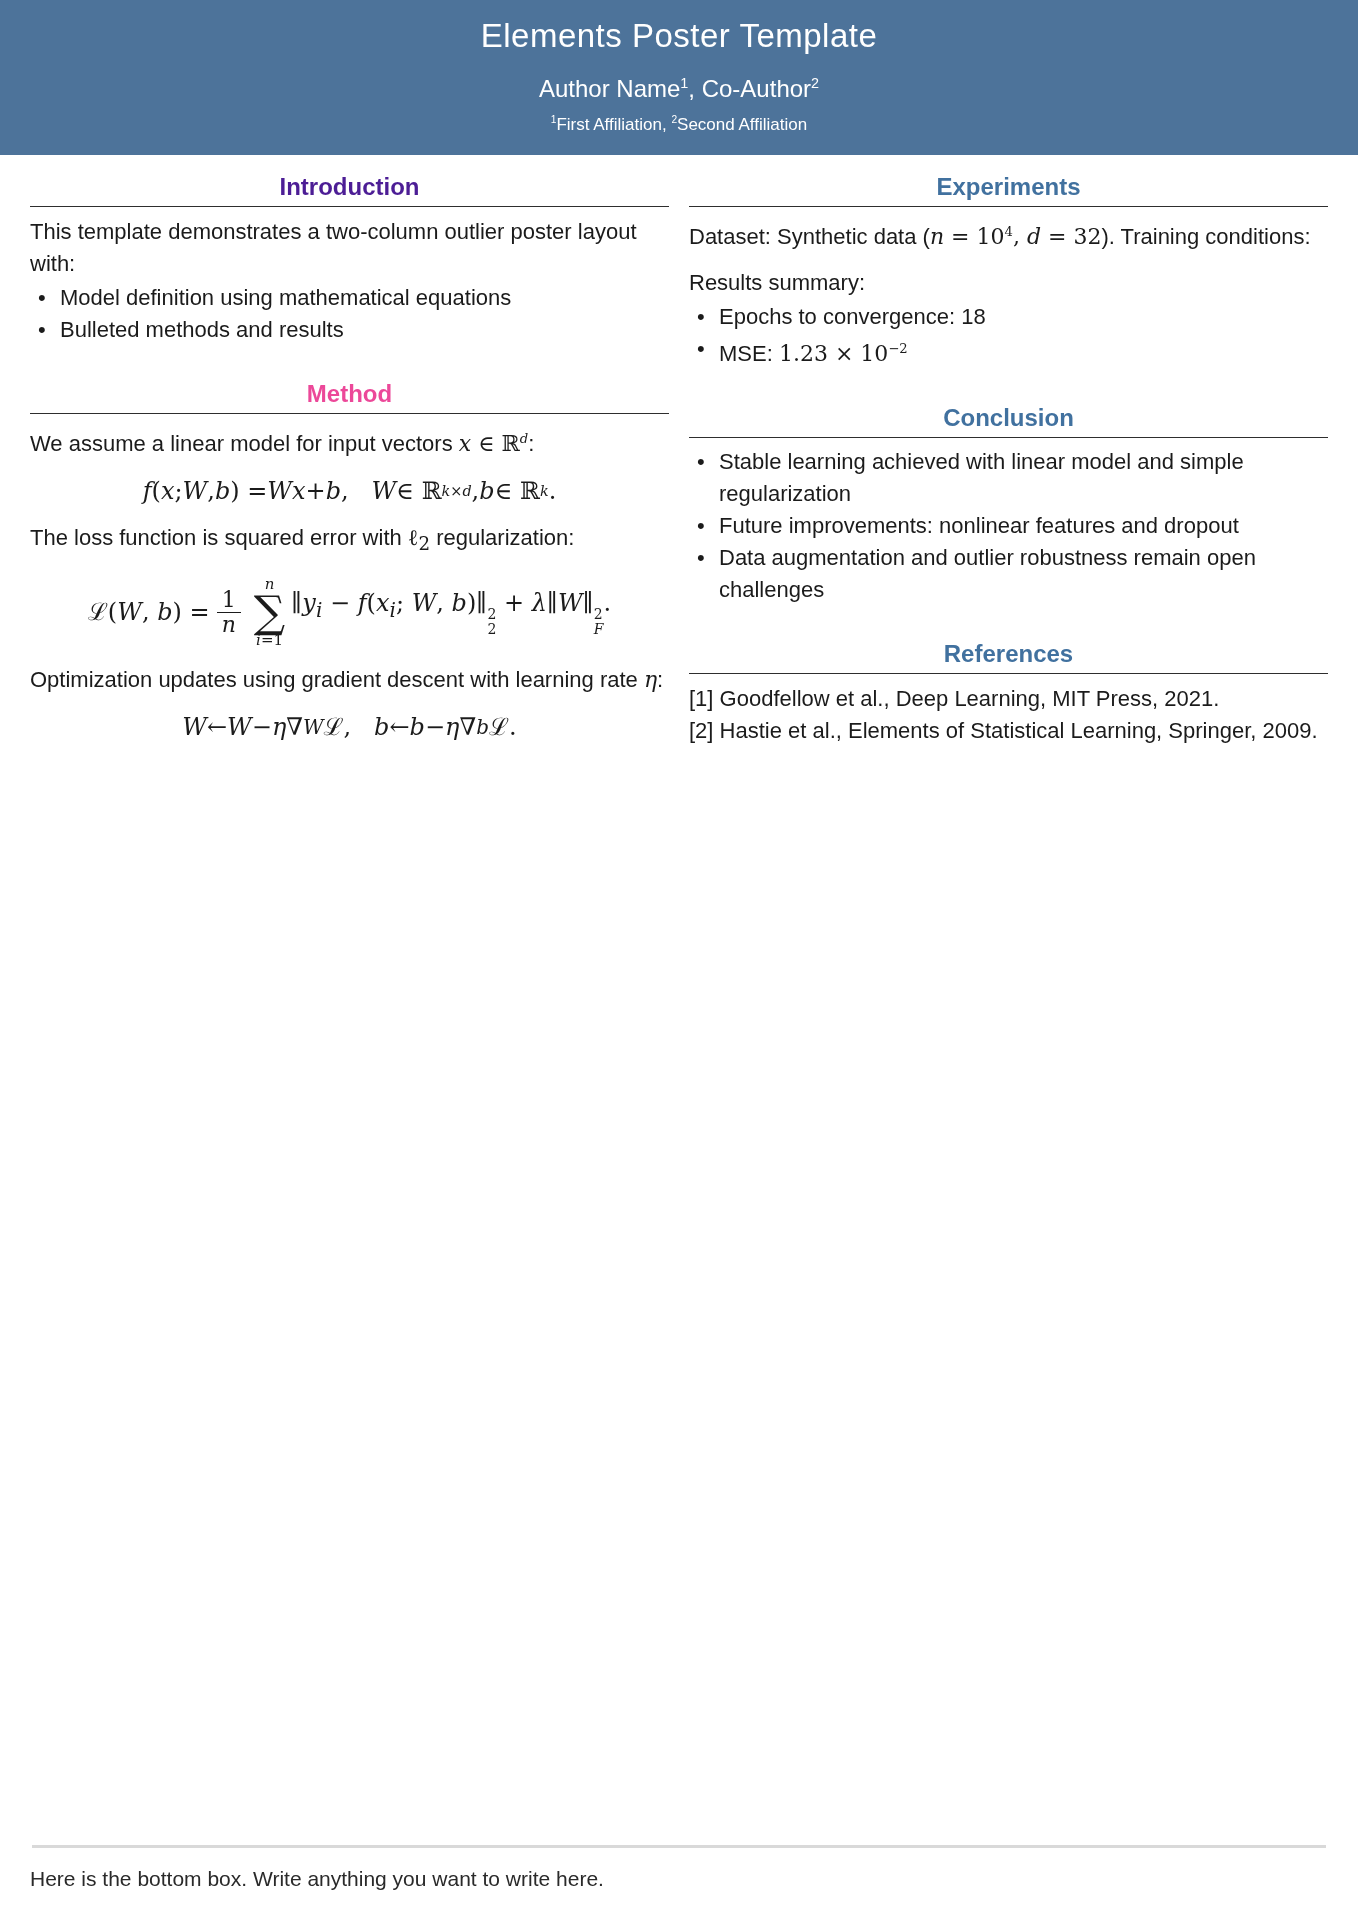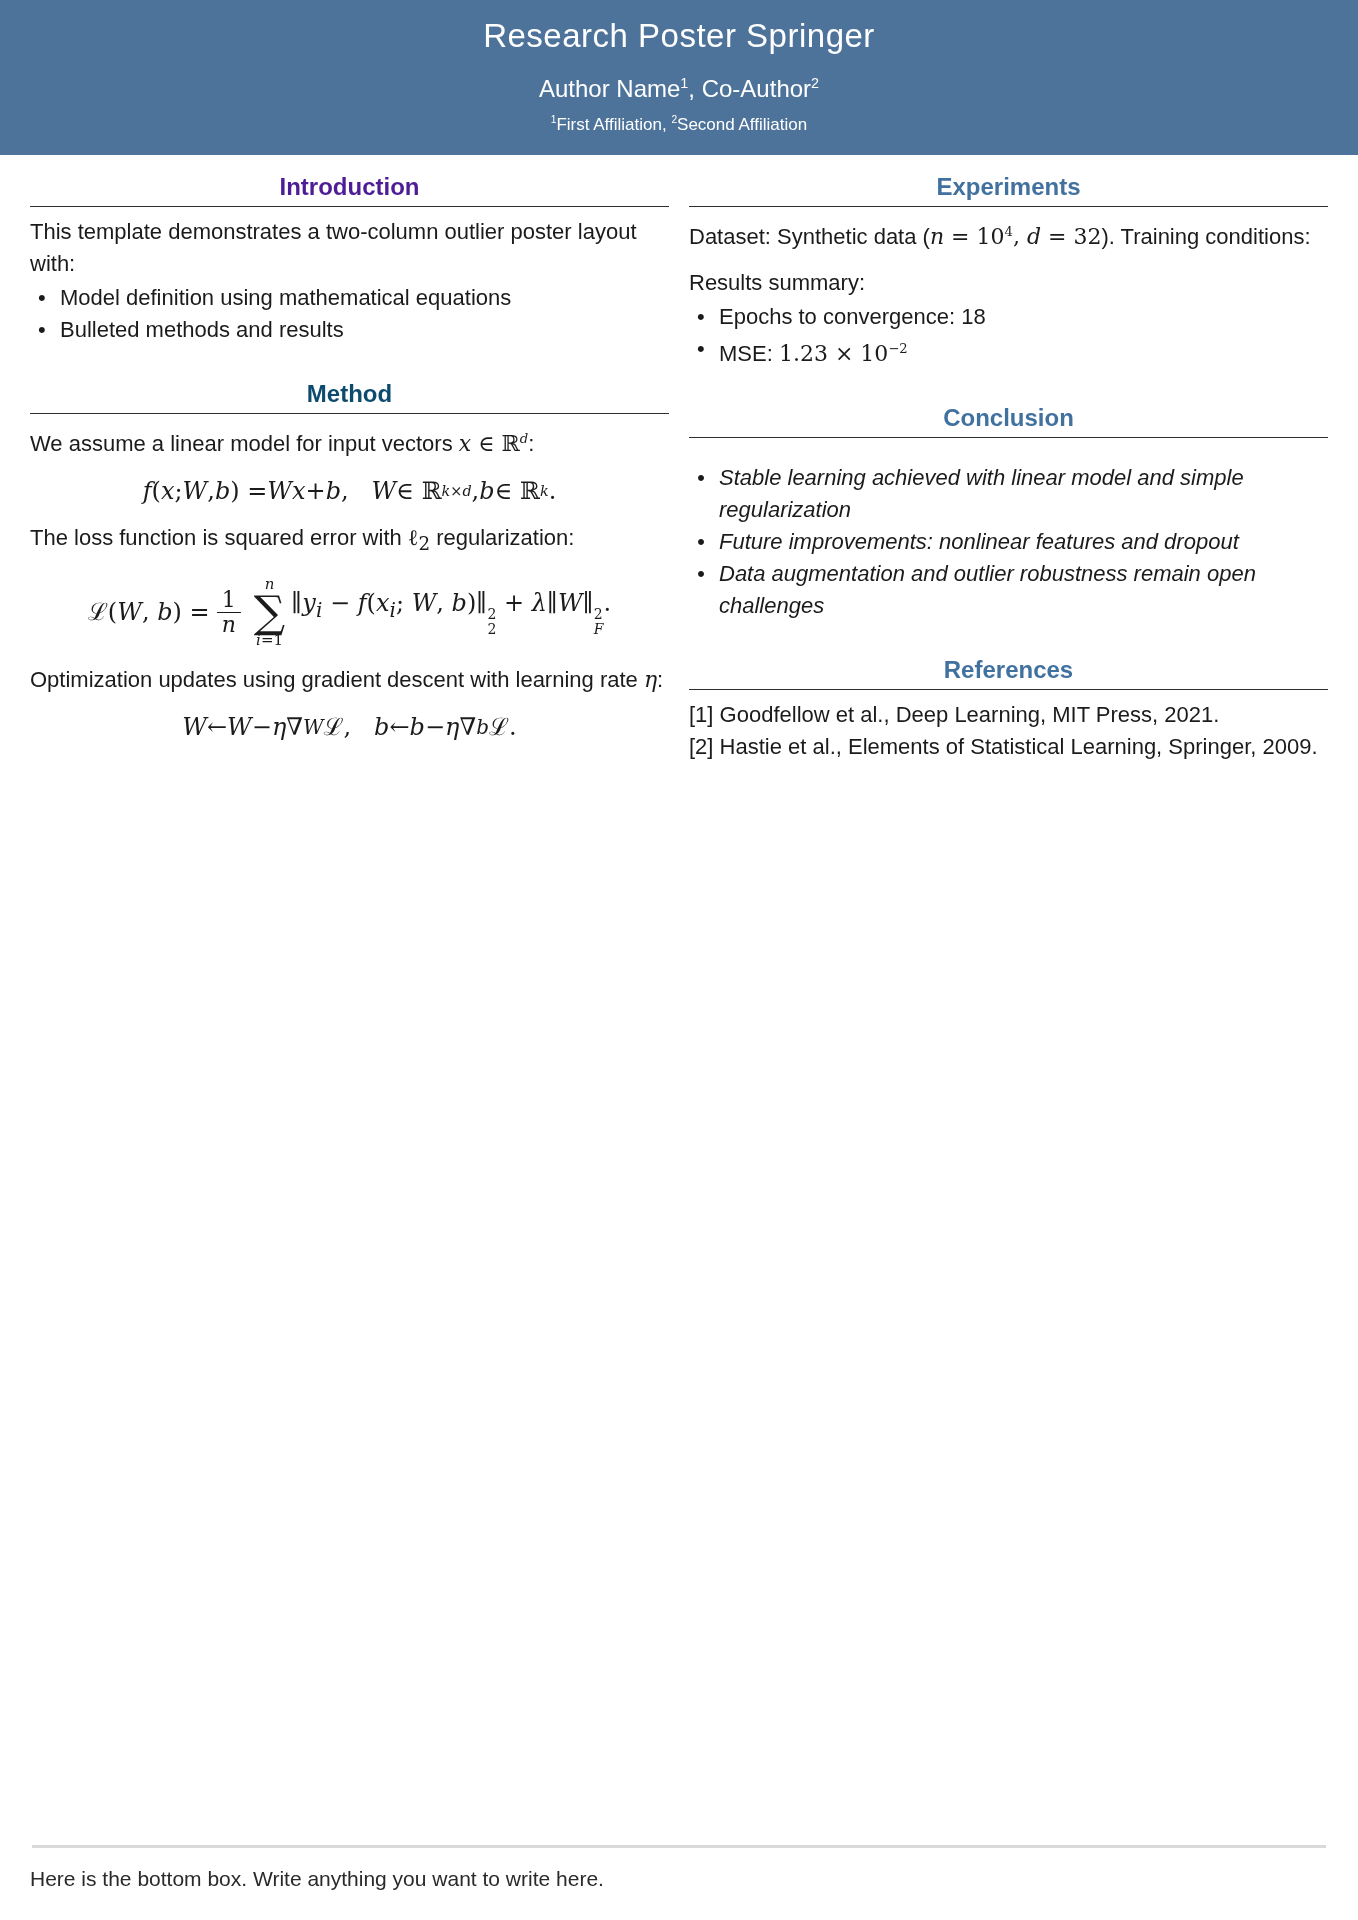--- a/index.html
+++ b/index.html
@@ -84,38 +84,38 @@
     position:absolute; left:30px; top:1864px;
     font-size:21px; line-height:30px; color:#2a2a2a;
   }
 </style>
 </head>
 <body>
 
 <div class="poster">
 
   <div class="poster-header" style="background: rgb(77, 115, 154);">
-    <div class="poster-title">Research Poster Springer</div>
+    <div class="poster-title">Elements Poster Template</div>
     <div class="poster-authors">Author Name<sup>1</sup>, Co-Author<sup>2</sup></div>
     <div class="poster-affiliations"><sup>1</sup>First Affiliation, <sup>2</sup>Second Affiliation</div>
   </div>
 
   <div class="columns">
 
     <div class="col">
 
       <div class="sec-head" style="color: #4c1d95;">Introduction</div>
       <hr class="sec-rule" style="border-top-color: rgb(46, 46, 46);">
       <div class="body-text">This template demonstrates a two-column outlier poster layout with:</div>
       <ul class="bullets">
         <li>Model definition using mathematical equations</li>
         <li>Bulleted methods and results</li>
       </ul>
 
-      <div class="sec-head spaced" style="color: #0c4a6e;">Method</div>
+      <div class="sec-head spaced" style="color: #ec4899;">Method</div>
       <hr class="sec-rule" style="border-top-color: rgb(46, 46, 46);">
       <div class="body-text">We assume a linear model for input vectors <span class="m"><i>x</i> ∈ ℝ<sup><i>d</i></sup></span>:</div>
       <div class="equation"><i>f</i>(<i>x</i>; <i>W</i>, <i>b</i>) = <i>W</i><i>x</i> + <i>b</i>,&nbsp;&nbsp;&nbsp;<i>W</i> ∈ ℝ<sup><i>k</i>×<i>d</i></sup>, <i>b</i> ∈ ℝ<sup><i>k</i></sup>.</div>
       <div class="body-text">The loss function is squared error with <span class="m">ℓ<sub>2</sub></span> regularization:</div>
 
       <div class="equation">
         <span>ℒ(<i>W</i>, <i>b</i>) =</span>
         <span class="frac">
           <span class="num">1</span>
           <span class="den"><i>n</i></span>
@@ -144,21 +144,21 @@
       <hr class="sec-rule" style="border-top-color: rgb(46, 46, 46);">
       <div class="body-text">Dataset: Synthetic data (<span class="m"><i>n</i> = 10<sup>4</sup>, <i>d</i> = 32</span>). Training conditions:</div>
       <div class="body-text" style="margin-top:14px;">Results summary:</div>
       <ul class="bullets">
         <li>Epochs to convergence: 18</li>
         <li>MSE: <span class="m">1.23 × 10<sup>−2</sup></span></li>
       </ul>
 
       <div class="sec-head spaced" style="color: rgb(65, 113, 159);">Conclusion</div>
       <hr class="sec-rule" style="border-top-color: rgb(46, 46, 46);">
-      <ul class="bullets" style="margin-top:24px;font-style:italic;">
+      <ul class="bullets" style="margin-top:8px;">
         <li>Stable learning achieved with linear model and simple regularization</li>
         <li>Future improvements: nonlinear features and dropout</li>
         <li>Data augmentation and outlier robustness remain open challenges</li>
       </ul>
 
       <div class="sec-head spaced" style="color: rgb(65, 113, 159);">References</div>
       <hr class="sec-rule" style="border-top-color: rgb(46, 46, 46);">
       <div class="refs">
         <div class="ref-line">[1] Goodfellow et al., Deep Learning, MIT Press, 2021.</div>
         <div class="ref-line">[2] Hastie et al., Elements of Statistical Learning, Springer, 2009.</div>

